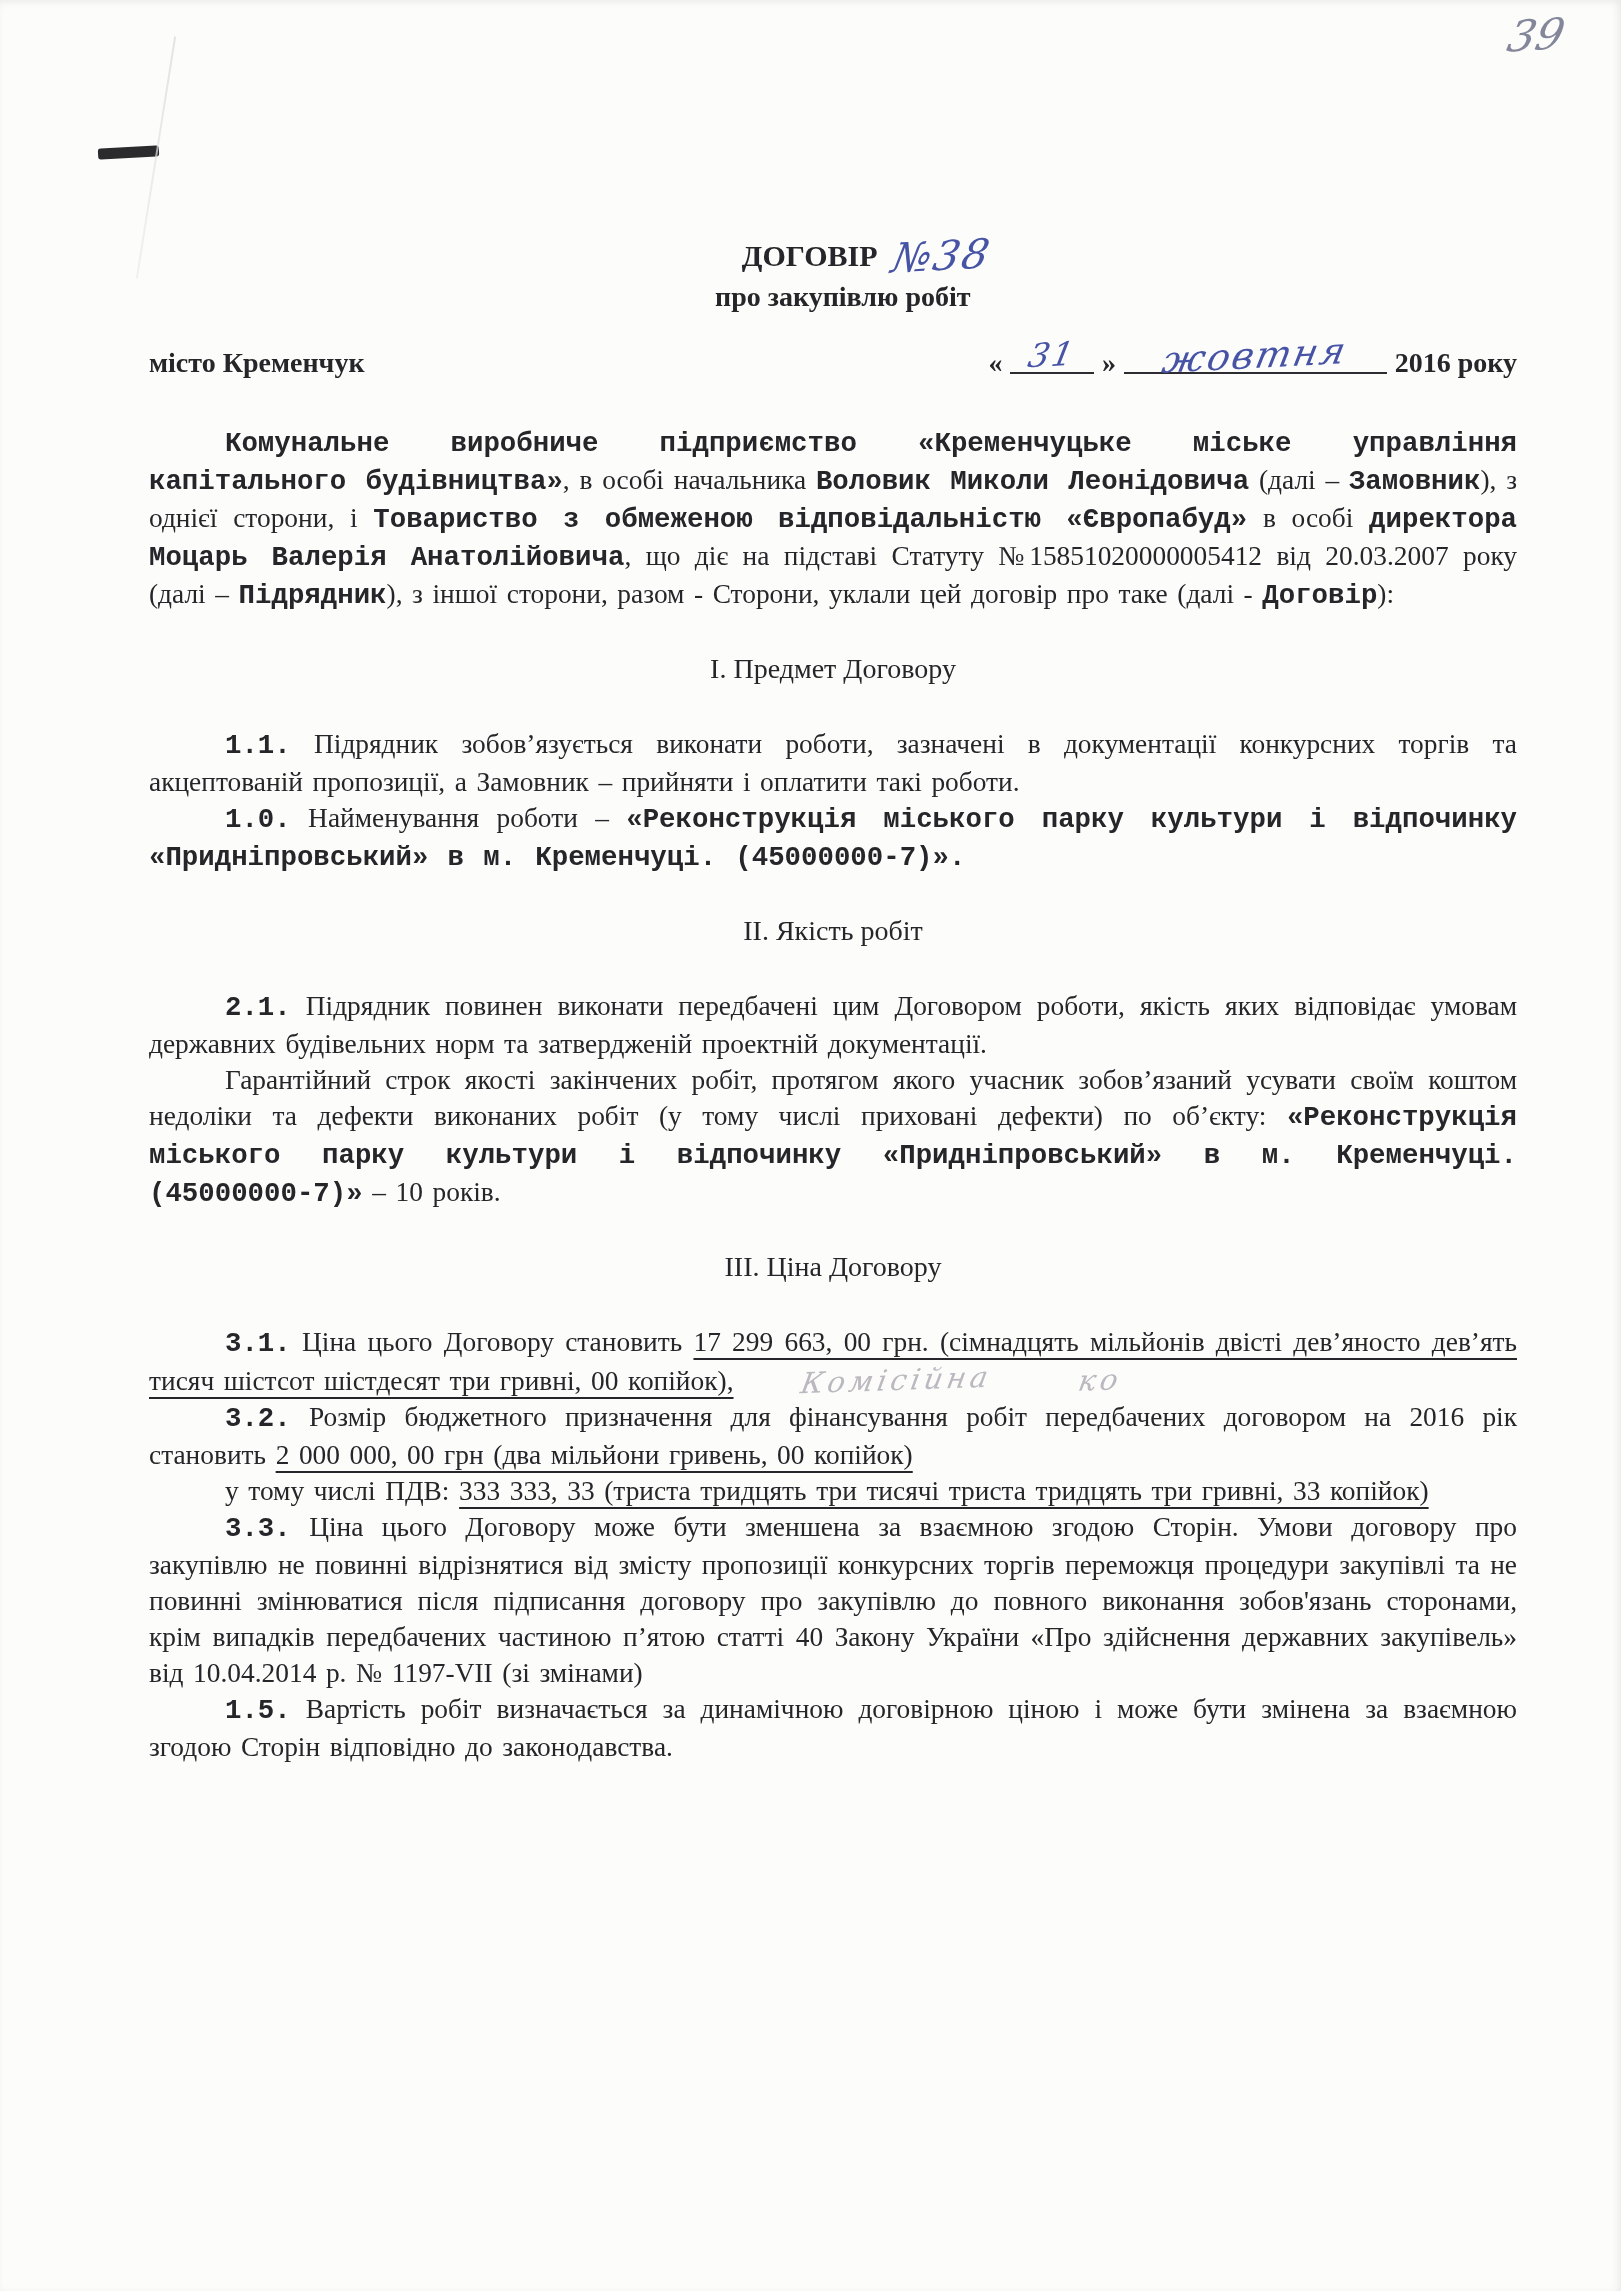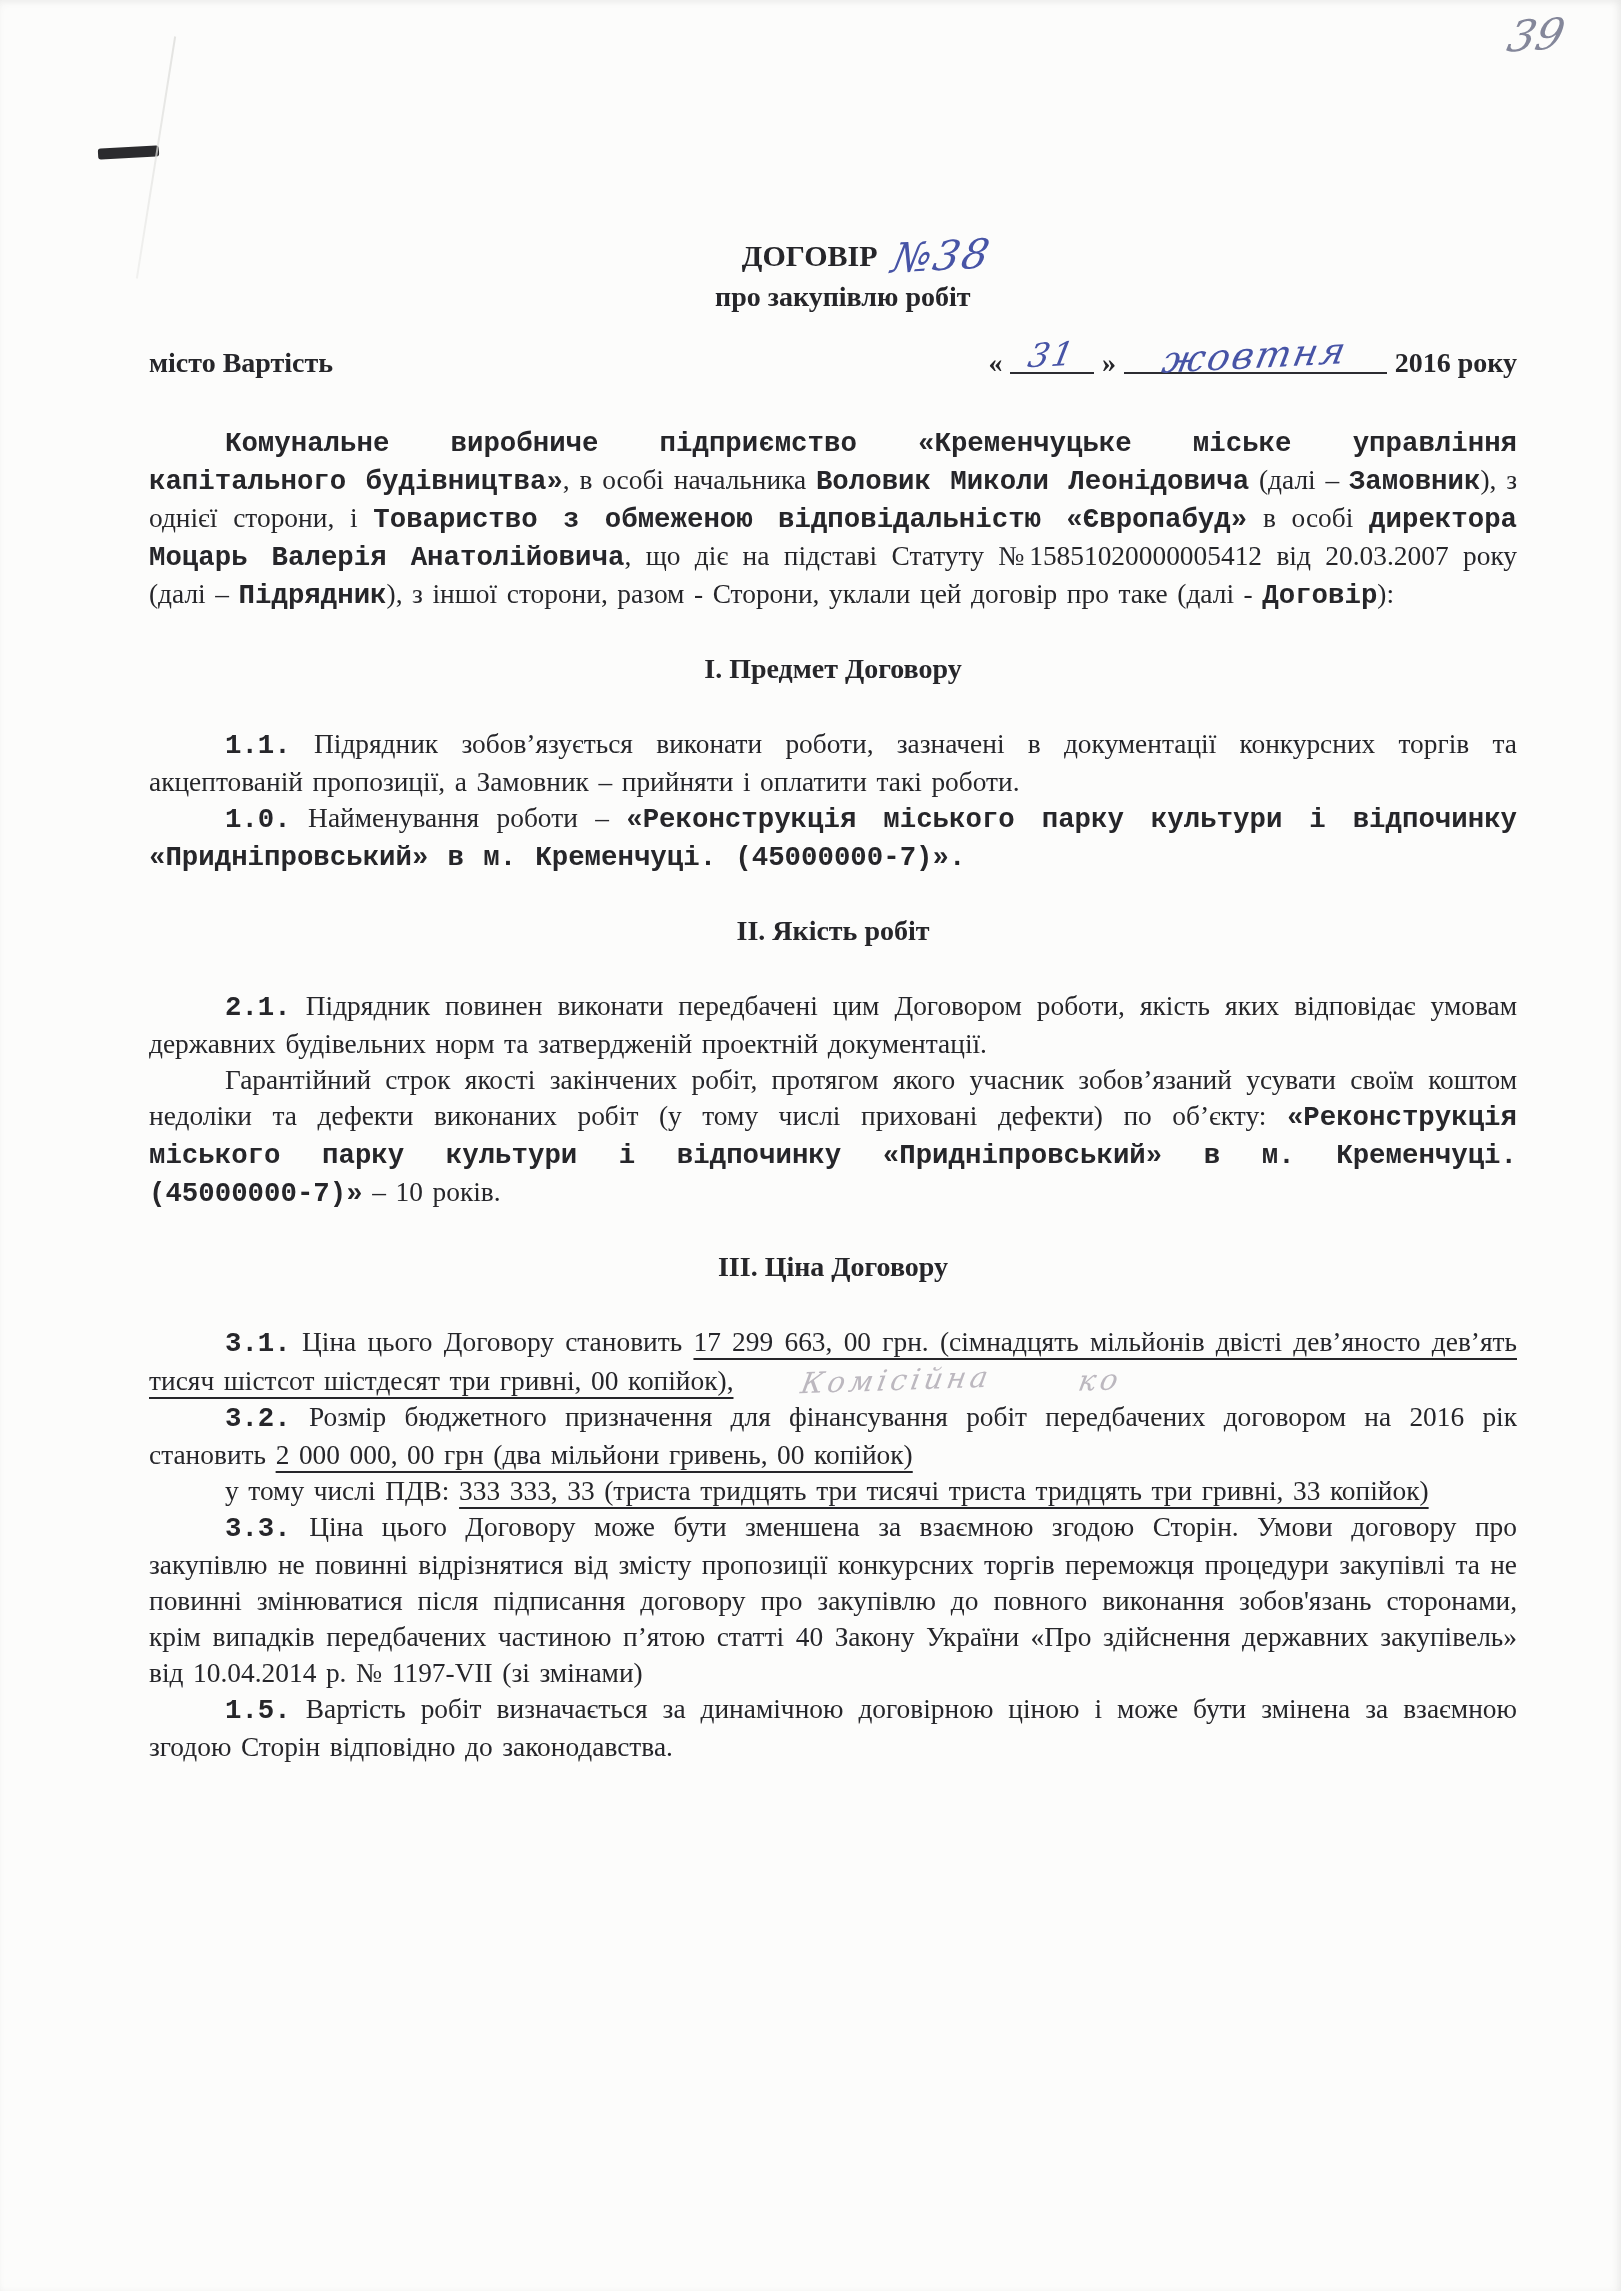--- a/index.html
+++ b/index.html
@@ -12,21 +12,21 @@
     color:#26262a;
     overflow:hidden;
     box-shadow:inset -3.9px 0 7.8px rgba(0,0,0,0.05), inset 0 3.9px 7.8px rgba(0,0,0,0.03);
   }
   .content{position:absolute;left:149px;top:0;width:1368px;}
   p{margin:0;font-size:27.4px;line-height:36px;text-align:justify;text-indent:76px;word-spacing:0.10em;}
   .b{font-weight:bold;font-family:Liberation Mono, monospace;}
   .u{text-decoration:underline;text-decoration-thickness:2px;text-underline-offset:6.9px;}
   .sec-heading{
     margin:37px 0 39px 0;
-    font-size:28px;font-weight:bold;text-align:center;line-height:36px;
+    font-size:28px;font-weight:normal;text-align:center;line-height:36px;
   }
   .title-row{margin-top:235px;text-align:center;transform:translateX(33px);font-size:30px;font-weight:bold;line-height:35px;}
   .subtitle-row{margin-top:5.9px;text-align:center;transform:translateX(9.8px);font-size:28px;font-weight:bold;line-height:35px;}
   .meta-row{margin-top:33px;display:flex;justify-content:space-between;align-items:baseline;}
   .city{font-size:28px;font-weight:bold;}
   .date-group{font-size:28px;font-weight:bold;white-space:nowrap;}
   .preamble{margin-top:45px;}
   .hw-ink{
     font-family:"DejaVu Serif", serif;font-style:italic;
     color:#4754a6;display:inline-block;transform:skewX(-14deg) rotate(-3deg);
@@ -69,21 +69,21 @@
   <div class="scan-scratch"></div>
 
   <div class="content">
 
     <div class="title-row">
       <span>ДОГОВІР</span><span class="hw-ink hw-title-no">№38</span>
     </div>
     <div class="subtitle-row">про закупівлю робіт</div>
 
     <div class="meta-row">
-      <span class="city">місто Вартість</span>
+      <span class="city">місто Кременчук</span>
       <span class="date-group">
         <span>«</span><span class="slot slot-day"><span class="hw-ink hw-day">31</span></span><span>»</span><span class="slot slot-month"><span class="hw-ink hw-month">жовтня</span></span><span>2016 року</span>
       </span>
     </div>
 
     <p class="preamble"><span class="b">Комунальне виробниче підприємство «Кременчуцьке міське управління капітального будівництва»</span><span>, в особі начальника </span><span class="b">Воловик Миколи Леонідовича</span><span> (далі – </span><span class="b">Замовник</span><span>), з однієї сторони, і </span><span class="b">Товариство з обмеженою відповідальністю «Європабуд»</span><span> в особі </span><span class="b">директора Моцарь Валерія Анатолійовича</span><span>, що діє на підставі Статуту №15851020000005412 від 20.03.2007 року (далі – </span><span class="b">Підрядник</span><span>), з іншої сторони, разом - Сторони, уклали цей договір про таке (далі - </span><span class="b">Договір</span><span>):</span></p>
 
     <div class="sec-heading">І.  Предмет Договору</div>
 
     <p><span class="b">1.1.</span><span> Підрядник зобов’язується виконати роботи, зазначені в документації конкурсних торгів та акцептованій пропозиції, а Замовник – прийняти і оплатити такі роботи.</span></p>

